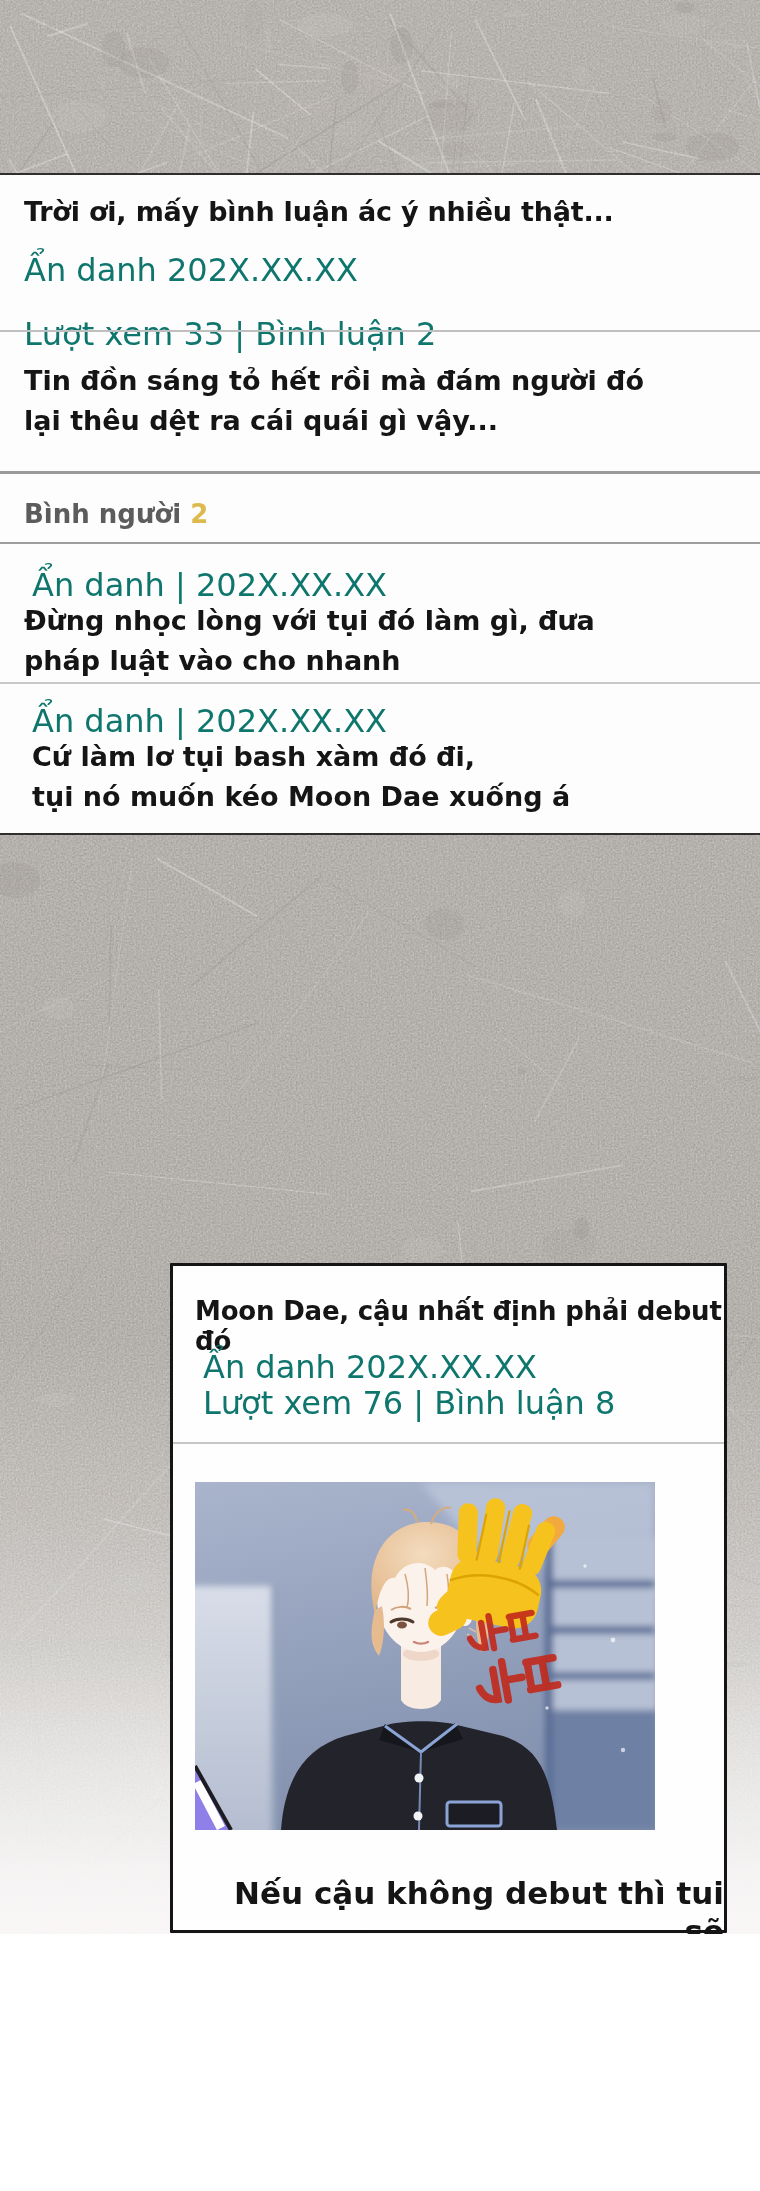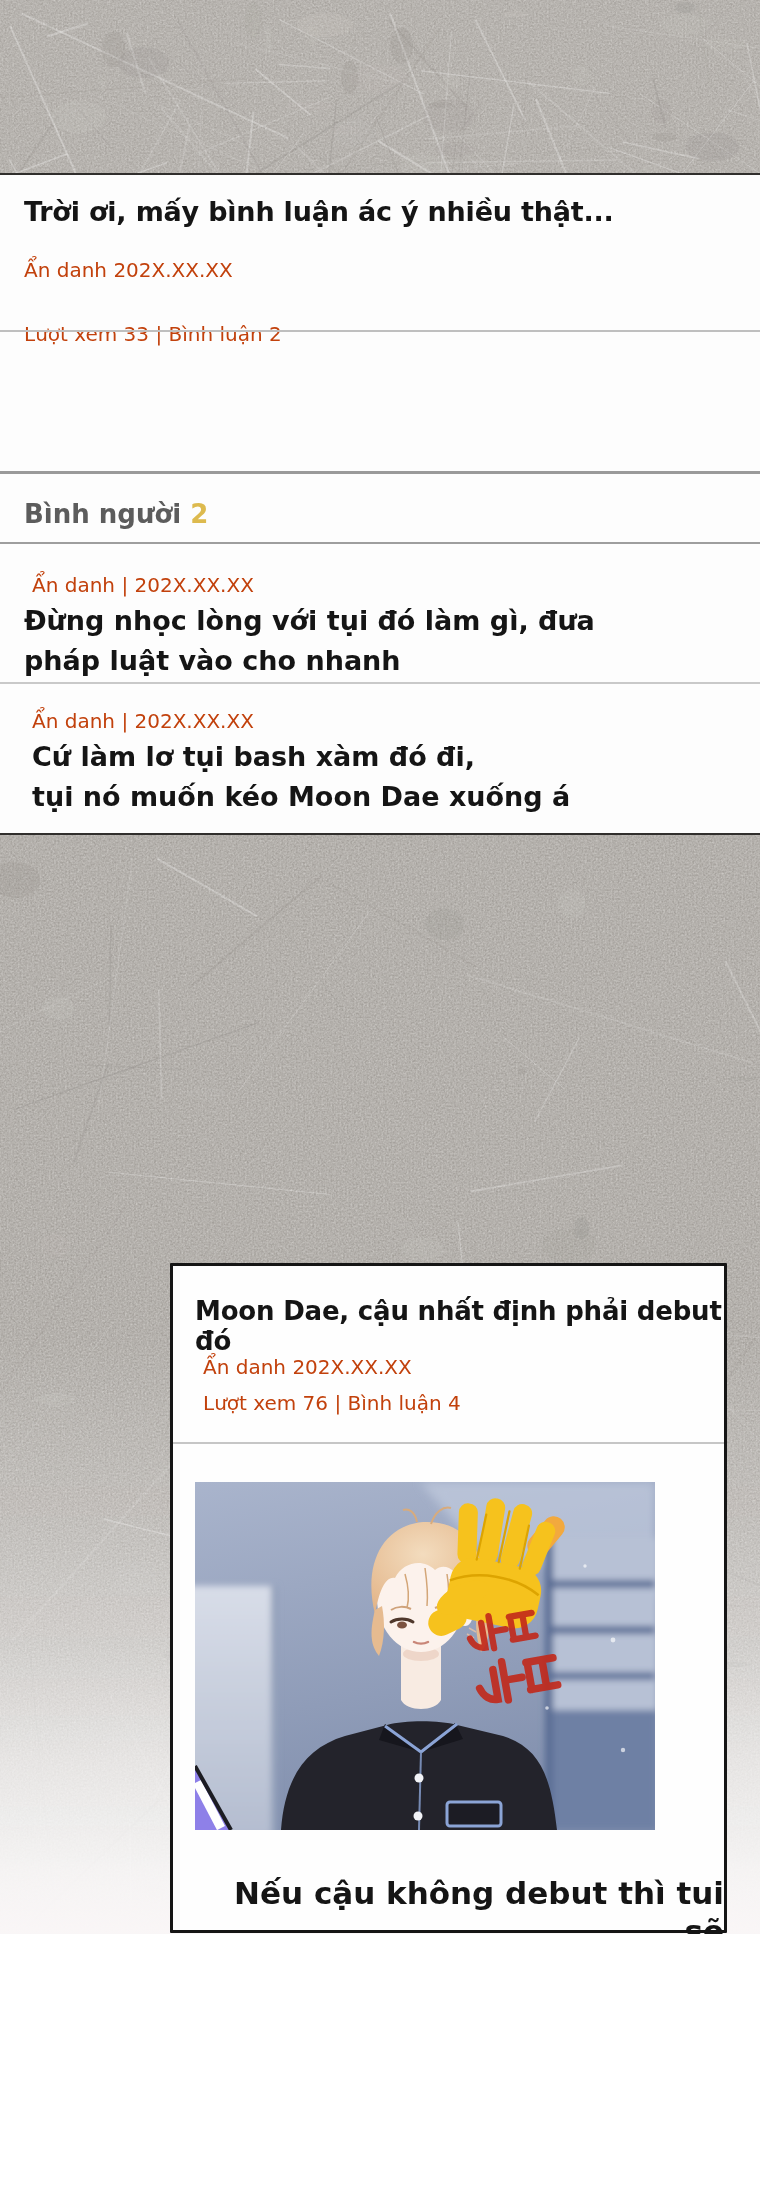--- a/index.html
+++ b/index.html
@@ -9,21 +9,21 @@
   .ml{white-space:pre-line;}
   
   .tex-top{left:0;top:0;width:760px;height:173px;}
   .tex-mid{left:0;top:835px;width:760px;height:1125px;}
   .pink-fade{left:0;top:1850px;width:760px;height:341px;z-index:2;
     background:linear-gradient(180deg,rgba(250,241,243,0) 0%,rgba(250,241,243,.55) 45%,#f8eef1 100%);}
   
   .post{left:0;top:173px;width:760px;height:662px;background:#fdfdfd;box-sizing:border-box;
         border-top:2px solid #302e2c;border-bottom:2px solid #302e2c;z-index:3;}
   .post-title{left:24px;top:21px;font-size:27px;font-weight:700;letter-spacing:-.2px;}
-  .meta{color:#c2410c;font-size:20px;line-height:30px;}
+  .meta{color:#0f766e;font-size:32px;line-height:30px;}
   .post-meta1{left:24px;top:80px;}
   .post-meta2{left:24px;top:117px;margin-top:27px;}
   .rule{left:0;width:760px;background:#bfbfbf;height:2px;}
   .rule-d1{top:155px;}
   .rule-d2{top:296px;height:3px;background:#9a9a9a;}
   .rule-d3{top:367px;background:#9e9e9e;}
   .rule-d4{top:507px;background:#c9c9c9;}
   .post-body{left:24px;top:186px;font-size:27px;font-weight:700;line-height:40px;}
   .c-head{left:24px;top:324px;font-size:26px;font-weight:700;color:#5c5c5c;}
   .c-count{color:#ddba4e;}
@@ -295,36 +295,38 @@
     </svg>
   </div>
 
   <div class="abs pink-fade"></div>
 
   <div class="abs post">
     <div class="abs post-title">Trời ơi, mấy bình luận ác ý nhiều thật...</div>
     <div class="abs meta post-meta1">Ẩn danh 202X.XX.XX</div>
     <div class="abs meta post-meta2">Lượt xem 33 | Bình luận 2</div>
     <div class="abs rule rule-d1"></div>
+    <div class="abs post-body ml">Tin đồn sáng tỏ hết rồi mà đám người đó
+lại thêu dệt ra cái quái gì vậy...</div>
     <div class="abs rule rule-d2"></div>
     <div class="abs c-head"><span>Bình người </span><span class="c-count">2</span></div>
     <div class="abs rule rule-d3"></div>
     <div class="abs meta cm-meta1">Ẩn danh | 202X.XX.XX</div>
     <div class="abs cm-text1 ml">Đừng nhọc lòng với tụi đó làm gì, đưa
 pháp luật vào cho nhanh</div>
     <div class="abs rule rule-d4"></div>
     <div class="abs meta cm-meta2">Ẩn danh | 202X.XX.XX</div>
     <div class="abs cm-text2 ml">Cứ làm lơ tụi bash xàm đó đi,
 tụi nó muốn kéo Moon Dae xuống á</div>
   </div>
 
   <div class="abs card">
     <div class="abs card-title">Moon Dae, cậu nhất định phải debut đó</div>
     <div class="abs meta card-meta1">Ẩn danh 202X.XX.XX</div>
-    <div class="abs meta card-meta2">Lượt xem 76 | Bình luận 4</div>
+    <div class="abs meta card-meta2">Lượt xem 76 | Bình luận 8</div>
     <div class="abs card-rule"></div>
 
     <div class="abs comic">
       <svg width="460" height="348" viewBox="0 0 460 348">
         <defs>
           <linearGradient id="wallg" x1="0" y1="0" x2=".25" y2="1">
             <stop offset="0" stop-color="#a9b4cc"></stop>
               <stop offset="1" stop-color="#8290ae"></stop>
           </linearGradient>
           <linearGradient id="doorg" x1="0" y1="0" x2="0" y2="1">

